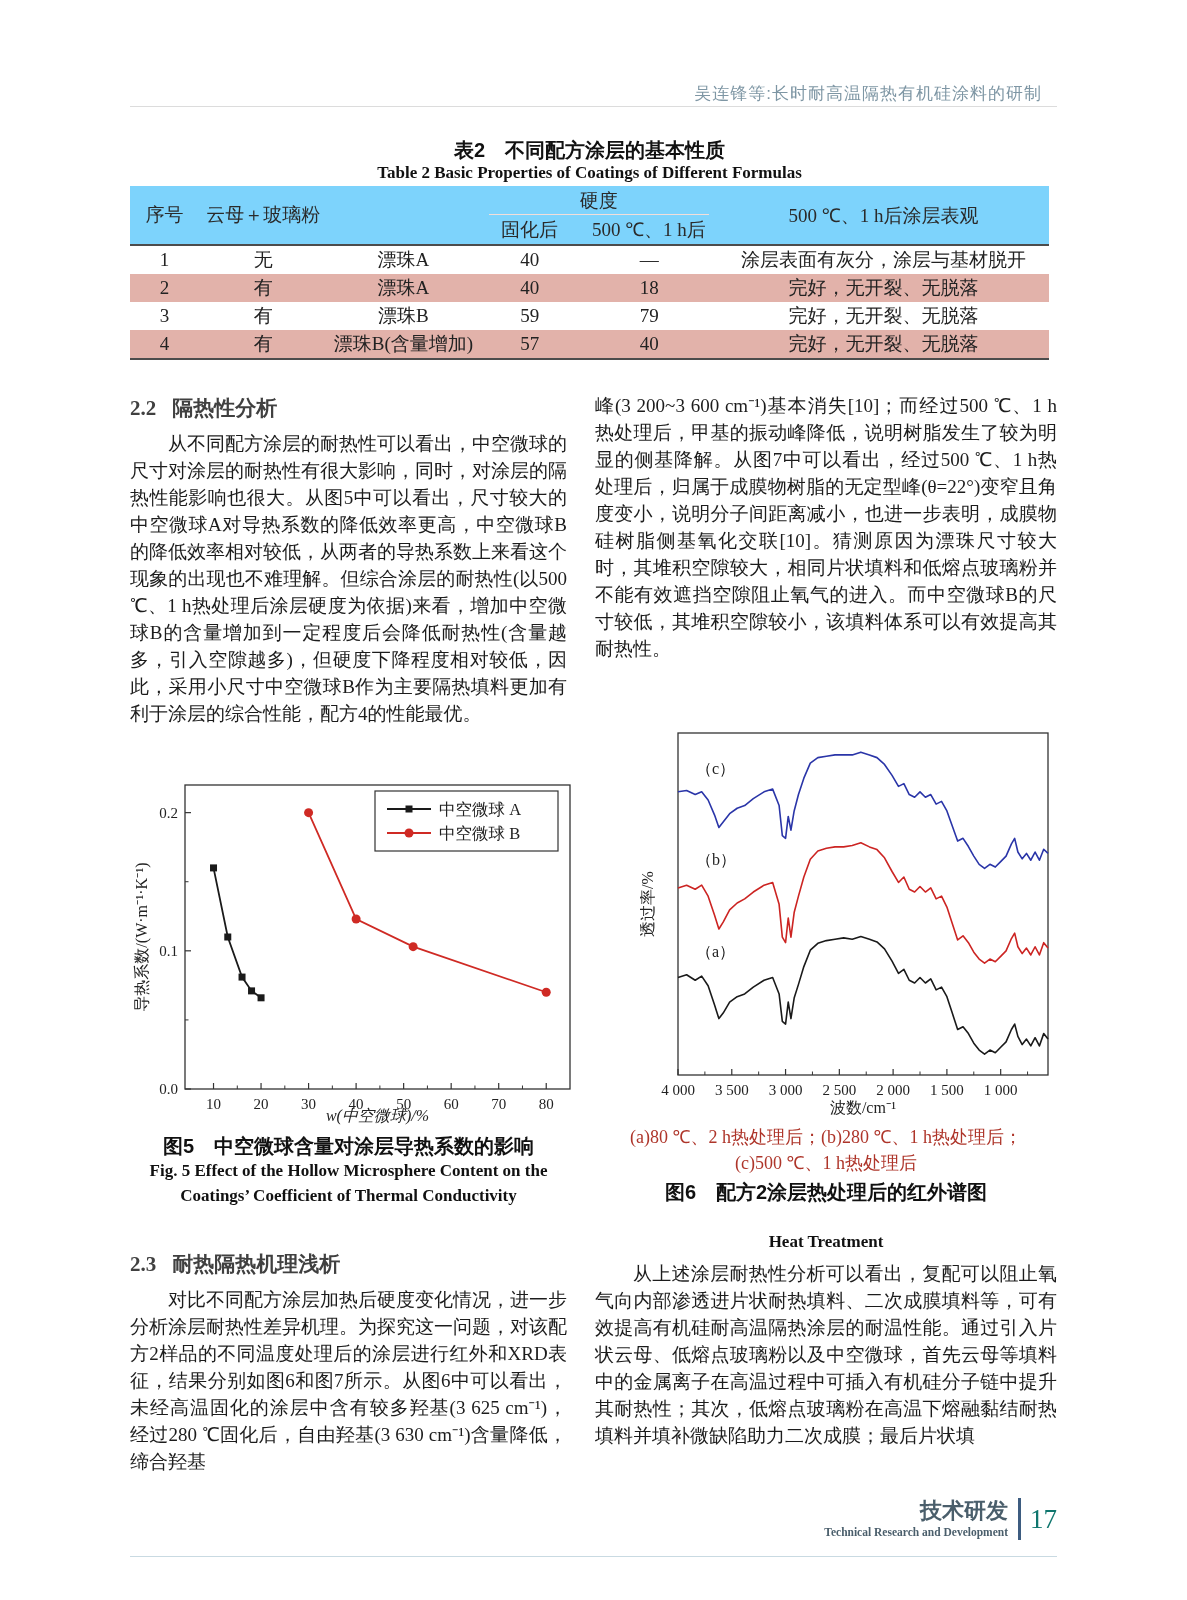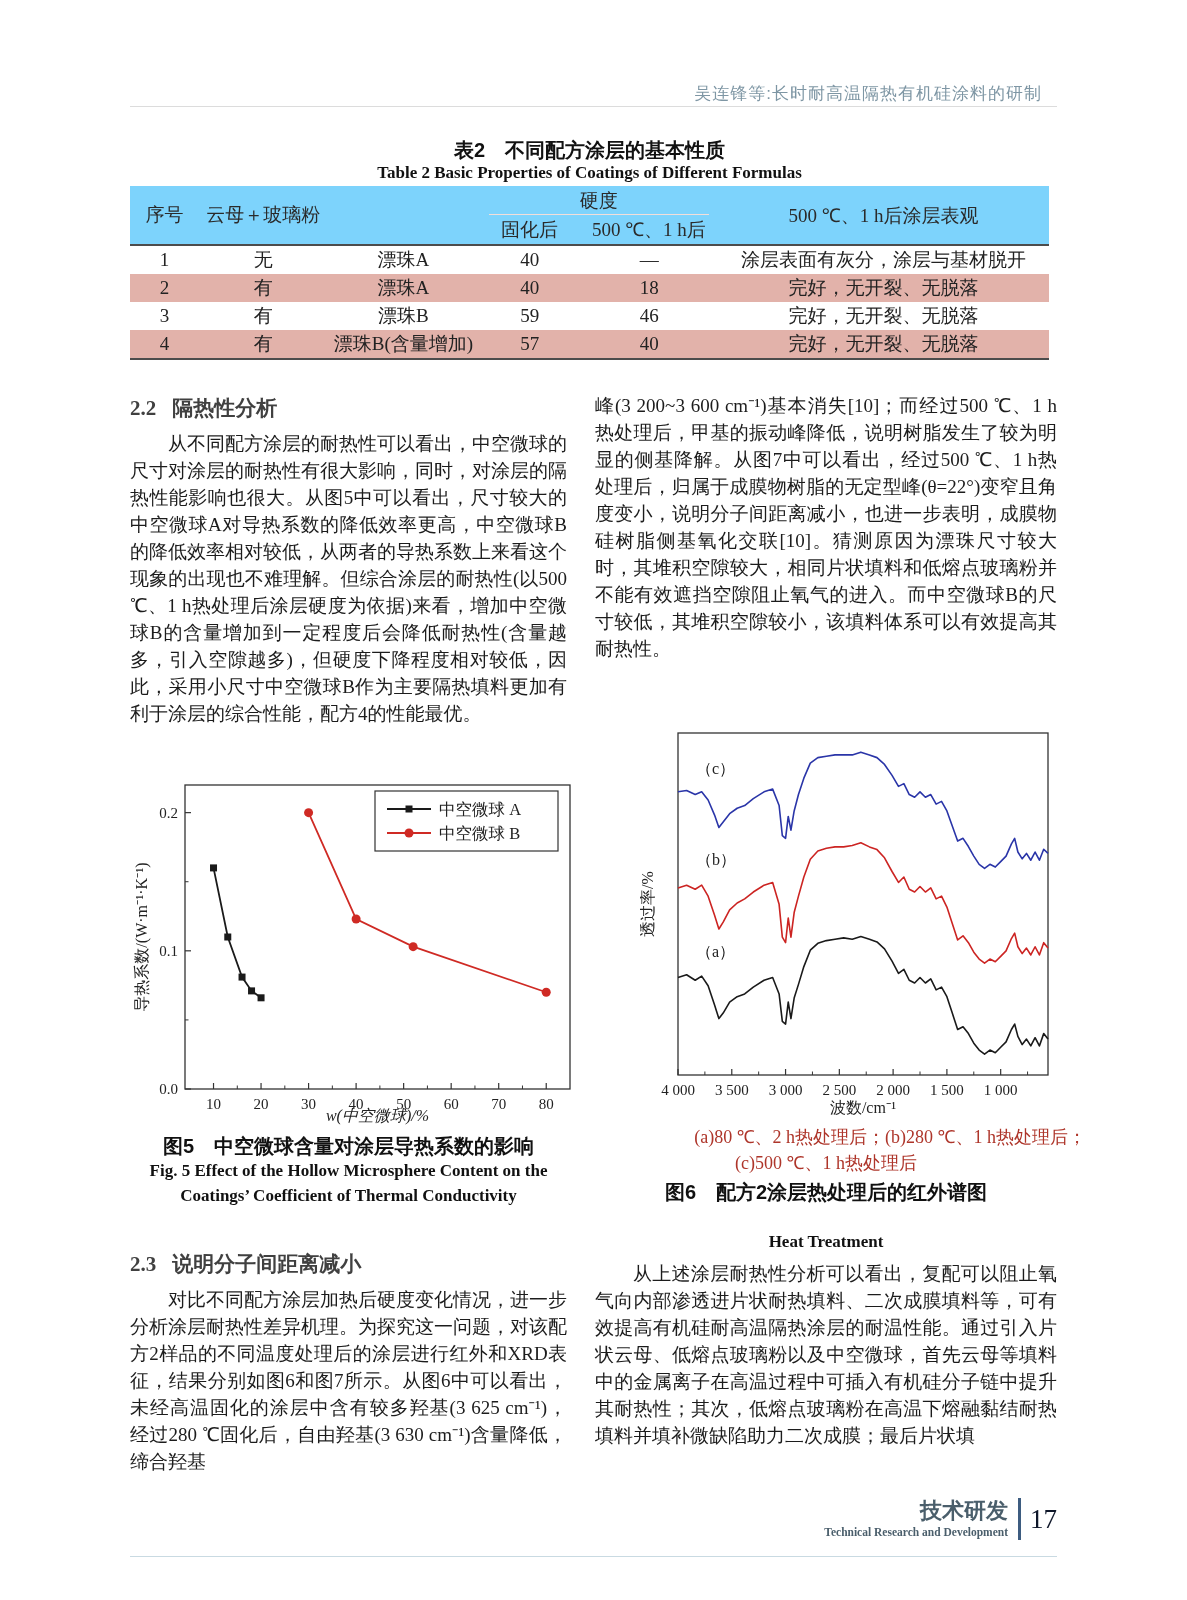--- a/index.html
+++ b/index.html
@@ -49,21 +49,21 @@
   .cap-cn { position:absolute; text-align:center; font-family:"Liberation Sans", sans-serif;
     font-weight:bold; font-size:20px; color:#111; }
   .cap-en { position:absolute; text-align:center; font-weight:bold; font-size:17px; color:#111; }
   .fig-note { position:absolute; text-align:center; font-size:18px; color:#ae352a; }
 
   .footer { position:absolute; top:1498px; right:130px; display:flex; align-items:stretch; }
   .footer-txt { text-align:right; padding-right:10px; }
   .footer-cn { font-family:"Liberation Sans", sans-serif; font-weight:bold; font-size:22px; color:#4a5e6b; line-height:26px; }
   .footer-en { font-size:11.5px; font-weight:bold; color:#4a5e6b; line-height:16px; }
   .footer-bar { width:3px; background:#3d5c80; }
-  .footer-num { font-size:27px; color:#0f172a; padding-left:9px; display:flex; align-items:center; }
+  .footer-num { font-size:27px; color:#0f766e; padding-left:9px; display:flex; align-items:center; }
   .footer-rule { position:absolute; top:1556px; left:130px; width:927px; height:1px; background:#c9dae2; }
 </style>
 </head>
 <body>
 
 <div class="page">
 
   <div class="running-head">吴连锋等:长时耐高温隔热有机硅涂料的研制</div>
   <div class="head-rule"></div>
 
@@ -100,21 +100,21 @@
       <div>漂珠A</div>
       <div>40</div>
       <div>18</div>
       <div>完好，无开裂、无脱落</div>
     </div>
     <div class="trow">
       <div>3</div>
       <div>有</div>
       <div>漂珠B</div>
       <div>59</div>
-      <div>46</div>
+      <div>79</div>
       <div>完好，无开裂、无脱落</div>
     </div>
     <div class="trow pink">
       <div>4</div>
       <div>有</div>
       <div>漂珠B(含量增加)</div>
       <div>57</div>
       <div>40</div>
       <div>完好，无开裂、无脱落</div>
     </div>
@@ -180,21 +180,21 @@
         <line x1="254" y1="62" x2="298" y2="62" stroke="#cf2a24" stroke-width="1.8"></line>
         <circle cx="276" cy="62" r="4.5" fill="#cf2a24"></circle>
         <text x="306" y="67.5" font-size="16.5">中空微球 B</text>
       </svg>
   </div>
   <div class="cap-cn" style="top:1133px; left:130px; width:437px;">图5　中空微球含量对涂层导热系数的影响</div>
   <div class="cap-en" style="top:1161px; left:130px; width:437px;">Fig. 5   Effect of the Hollow Microsphere Content on the</div>
   <div class="cap-en" style="top:1186px; left:130px; width:437px;">Coatings’ Coefficient of Thermal Conductivity</div>
 
   <div class="sec-head" style="top:1250px; left:130px;">
-    <span class="num">2.3</span><span>说明分子间距离减小</span>
+    <span class="num">2.3</span><span>耐热隔热机理浅析</span>
   </div>
   <div class="para ind" style="top:1286px; left:130px; width:437px;">对比不同配方涂层加热后硬度变化情况，进一步分析涂层耐热性差异机理。为探究这一问题，对该配方2样品的不同温度处理后的涂层进行红外和XRD表征，结果分别如图6和图7所示。从图6中可以看出，未经高温固化的涂层中含有较多羟基(3 625 cm⁻¹)，经过280 ℃固化后，自由羟基(3 630 cm⁻¹)含量降低，缔合羟基</div>
 
   <div class="para" style="top:392px; left:595px; width:462px;">峰(3 200~3 600 cm⁻¹)基本消失[10]；而经过500 ℃、1 h热处理后，甲基的振动峰降低，说明树脂发生了较为明显的侧基降解。从图7中可以看出，经过500 ℃、1 h热处理后，归属于成膜物树脂的无定型峰(θ=22°)变窄且角度变小，说明分子间距离减小，也进一步表明，成膜物硅树脂侧基氧化交联[10]。猜测原因为漂珠尺寸较大时，其堆积空隙较大，相同片状填料和低熔点玻璃粉并不能有效遮挡空隙阻止氧气的进入。而中空微球B的尺寸较低，其堆积空隙较小，该填料体系可以有效提高其耐热性。</div>
 
   <div class="figwrap" style="top:715px; left:640px; width:420px; height:400px;">
     <svg id="fig6" width="420" height="400" viewBox="0 0 420 400">
         <rect x="38" y="18" width="370" height="342" fill="none" stroke="#333" stroke-width="1.3"></rect>
         <line x1="38" y1="360" x2="38" y2="354" stroke="#333" stroke-width="1.2"></line>
         <text x="38" y="380" font-size="15" text-anchor="middle">4 000</text>
@@ -220,21 +220,21 @@
         <text x="223" y="398" font-size="16" text-anchor="middle">波数/cm⁻¹</text>
         <text x="13" y="189" font-size="16" text-anchor="middle" transform="rotate(-90 13 189)">透过率/%</text>
         <polyline points="38,262.53000000000003 46.604651162790695,259.794 55.20930232558139,265.266 61.662790697674424,261.16200000000003 68.11627906976744,270.73800000000006 74.56976744186046,289.89 78.87209302325581,303.57 83.17441860465115,298.09799999999996 89.62790697674419,287.15400000000005 97.15697674418604,281.682 104.68604651162791,278.946 113.29069767441861,272.106 124.04651162790698,265.266 132.6511627906977,262.53000000000003 139.10465116279067,278.946 142.3313953488372,306.306 145.5581395348837,309.042 148.2470930232558,287.15400000000005 150.93604651162792,303.57 154.16279069767444,283.05000000000007 158.46511627906978,269.37 163.84302325581393,251.586 170.296511627907,235.17000000000002 177.82558139534885,228.33000000000004 186.43023255813952,225.59400000000002 195.03488372093022,224.22600000000003 203.63953488372093,222.85800000000003 212.24418604651163,224.22600000000003 220.84883720930233,221.49000000000004 229.45348837209303,224.22600000000003 236.98255813953486,226.96200000000005 244.51162790697674,233.802 252.04069767441862,246.114 258.4941860465116,258.42600000000004 263.87209302325584,254.32200000000003 269.25,265.266 274.62790697674416,268.00200000000007 280.0058139534884,262.53000000000003 285.3837209302326,268.00200000000007 290.76162790697674,263.898 296.13953488372096,274.84200000000004 301.5174418604651,272.106 306.89534883720927,281.682 312.2732558139535,298.09799999999996 317.6511627906977,314.514 323.02906976744185,311.778 328.406976744186,318.61800000000005 333.7848837209302,328.194 339.16279069767444,335.034 344.5406976744186,339.13800000000003 349.9186046511628,335.034 355.29651162790697,337.77000000000004 360.6744186046512,332.298 366.05232558139534,326.826 371.43023255813955,314.514 374.656976744186,309.042 377.8837209302325,321.354 382.1860465116279,329.562 386.48837209302326,324.09000000000003 390.7906976744186,330.93 395.093023255814,322.722 399.39534883720927,330.93 403.69767441860466,318.61800000000005 408,324.09000000000003" fill="none" stroke="#1a1a1a" stroke-width="1.6" stroke-linejoin="round"></polyline>
         <text x="56" y="242.01000000000002" font-size="16" fill="#222">（a）</text>
         <polyline points="38,172.92600000000002 46.604651162790695,170.19 55.20930232558139,174.294 61.662790697674424,170.19 68.11627906976744,181.134 74.56976744186046,200.28599999999997 78.87209302325581,213.96599999999998 83.17441860465115,207.12599999999998 89.62790697674419,194.814 97.15697674418604,187.974 104.68604651162791,183.87 113.29069767441861,177.03 124.04651162790698,170.19 132.6511627906977,167.454 139.10465116279067,189.342 142.3313953488372,222.17399999999998 145.5581395348837,227.646 148.2470930232558,203.02199999999996 150.93604651162792,222.17399999999998 154.16279069767444,197.54999999999998 158.46511627906978,181.134 163.84302325581393,161.98199999999997 170.296511627907,144.19799999999998 177.82558139534885,135.99 186.43023255813952,133.254 195.03488372093022,131.88599999999997 203.63953488372093,131.88599999999997 212.24418604651163,130.51799999999997 220.84883720930233,127.78199999999998 229.45348837209303,131.88599999999997 236.98255813953486,134.62199999999999 244.51162790697674,142.82999999999998 252.04069767441862,156.51000000000002 258.4941860465116,167.454 263.87209302325584,161.98199999999997 269.25,174.294 274.62790697674416,177.03 280.0058139534884,171.558 285.3837209302326,177.03 290.76162790697674,172.92600000000002 296.13953488372096,183.87 301.5174418604651,181.134 306.89534883720927,192.078 312.2732558139535,208.49399999999997 317.6511627906977,224.91 323.02906976744185,220.80599999999998 328.406976744186,227.646 333.7848837209302,237.222 339.16279069767444,244.062 344.5406976744186,248.16600000000003 349.9186046511628,244.062 355.29651162790697,246.798 360.6744186046512,241.32600000000002 366.05232558139534,235.854 371.43023255813955,223.542 374.656976744186,218.07 377.8837209302325,231.75 382.1860465116279,238.59 386.48837209302326,233.118 390.7906976744186,239.958 395.093023255814,231.75 399.39534883720927,239.958 403.69767441860466,227.646 408,233.118" fill="none" stroke="#cc2422" stroke-width="1.6" stroke-linejoin="round"></polyline>
         <text x="56" y="149.67000000000002" font-size="16" fill="#222">（b）</text>
         <polyline points="38,76.82400000000001 46.604651162790695,75.45599999999999 55.20930232558139,79.56 61.662790697674424,76.82400000000001 68.11627906976744,85.032 74.56976744186046,100.08000000000001 78.87209302325581,112.39200000000001 83.17441860465115,106.92 89.62790697674419,98.712 97.15697674418604,93.24 104.68604651162791,90.504 113.29069767441861,83.66400000000002 124.04651162790698,76.82400000000001 132.6511627906977,74.088 139.10465116279067,90.504 142.3313953488372,120.6 145.5581395348837,123.336 148.2470930232558,101.44800000000001 150.93604651162792,115.12799999999999 154.16279069767444,95.976 158.46511627906978,79.56 163.84302325581393,63.144000000000005 170.296511627907,48.096000000000004 177.82558139534885,42.624 186.43023255813952,41.256 195.03488372093022,39.888000000000005 203.63953488372093,39.888000000000005 212.24418604651163,39.888000000000005 220.84883720930233,37.152 229.45348837209303,39.888000000000005 236.98255813953486,42.624 244.51162790697674,49.46400000000001 252.04069767441862,60.408 258.4941860465116,71.35199999999999 263.87209302325584,68.61599999999999 269.25,79.56 274.62790697674416,82.296 280.0058139534884,76.82400000000001 285.3837209302326,82.296 290.76162790697674,79.56 296.13953488372096,89.136 301.5174418604651,86.39999999999999 306.89534883720927,95.976 312.2732558139535,111.024 317.6511627906977,126.072 323.02906976744185,123.336 328.406976744186,131.54400000000004 333.7848837209302,141.12 339.16279069767444,149.32800000000003 344.5406976744186,153.43200000000002 349.9186046511628,149.32800000000003 355.29651162790697,152.064 360.6744186046512,146.592 366.05232558139534,141.12 371.43023255813955,128.80800000000002 374.656976744186,123.336 377.8837209302325,137.01600000000002 382.1860465116279,143.85600000000002 386.48837209302326,138.38400000000001 390.7906976744186,145.22400000000002 395.093023255814,137.01600000000002 399.39534883720927,145.22400000000002 403.69767441860466,134.28000000000003 408,138.38400000000001" fill="none" stroke="#2a35a8" stroke-width="1.6" stroke-linejoin="round"></polyline>
         <text x="56" y="59.040000000000006" font-size="16" fill="#222">（c）</text>
       </svg>
   </div>
-  <div class="fig-note" style="top:1124px; left:624px; width:462px;text-align:right;">(a)80 ℃、2 h热处理后；(b)280 ℃、1 h热处理后；</div>
+  <div class="fig-note" style="top:1124px; left:595px; width:462px;">(a)80 ℃、2 h热处理后；(b)280 ℃、1 h热处理后；</div>
   <div class="fig-note" style="top:1150px; left:595px; width:462px;">(c)500 ℃、1 h热处理后</div>
   <div class="cap-cn" style="top:1179px; left:595px; width:462px;">图6　配方2涂层热处理后的红外谱图</div>
   <div class="cap-en" style="top:1232px; left:595px; width:462px;">Heat Treatment</div>
 
   <div class="para ind" style="top:1260px; left:595px; width:462px;">从上述涂层耐热性分析可以看出，复配可以阻止氧气向内部渗透进片状耐热填料、二次成膜填料等，可有效提高有机硅耐高温隔热涂层的耐温性能。通过引入片状云母、低熔点玻璃粉以及中空微球，首先云母等填料中的金属离子在高温过程中可插入有机硅分子链中提升其耐热性；其次，低熔点玻璃粉在高温下熔融黏结耐热填料并填补微缺陷助力二次成膜；最后片状填</div>
 
   <div class="footer">
     <div class="footer-txt">
       <div class="footer-cn">技术研发</div>
       <div class="footer-en">Technical Research and Development</div>

